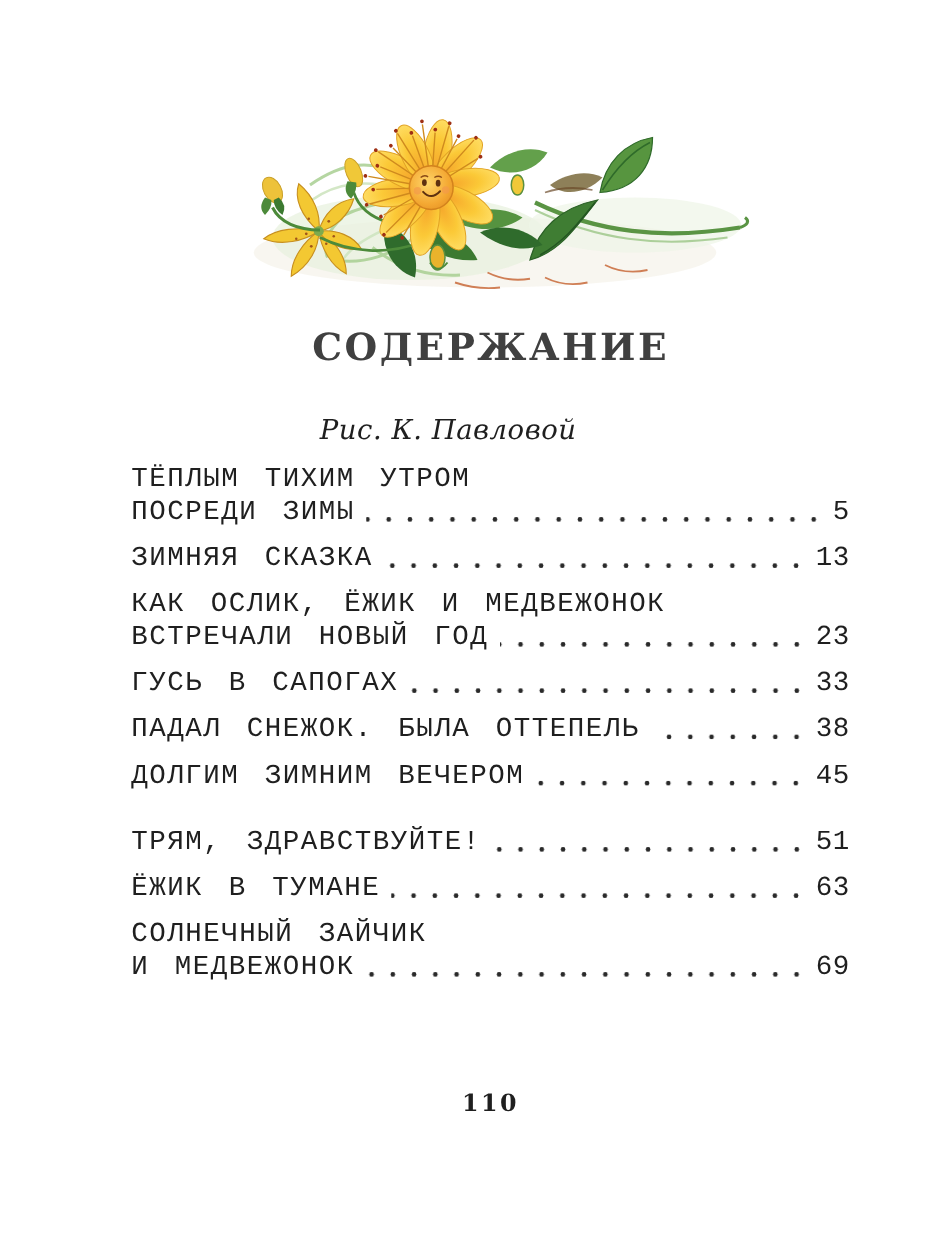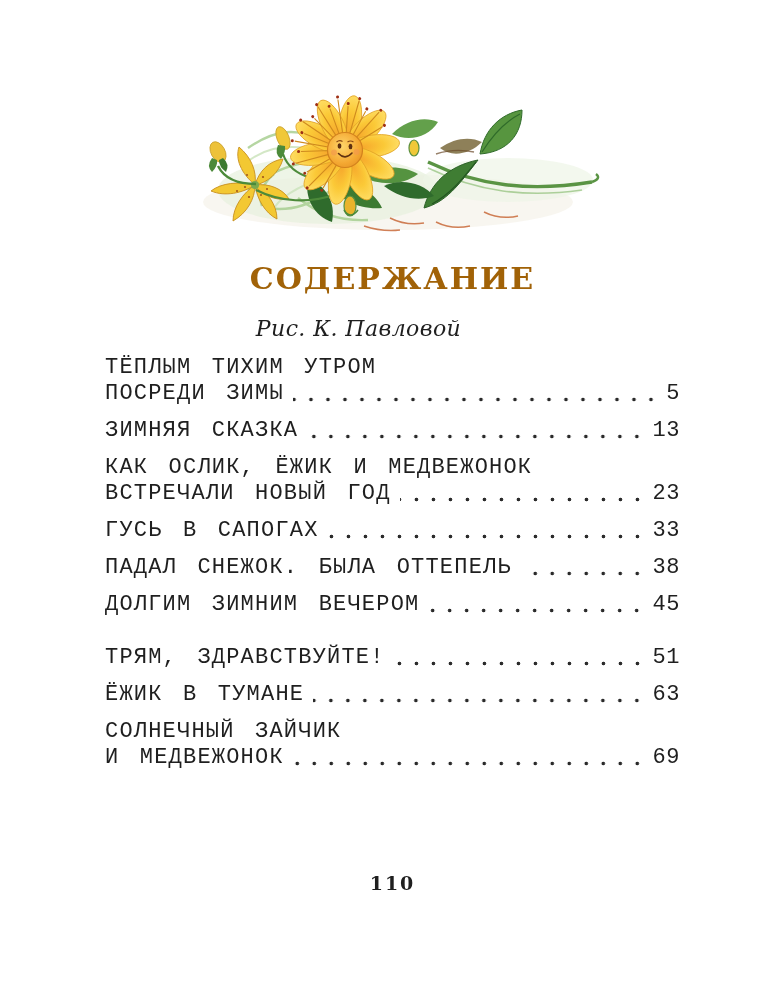--- a/index.html
+++ b/index.html
@@ -6,21 +6,21 @@
   body{
     width:759px;height:1000px;background:#ffffff;position:relative;overflow:hidden;
     font-family:"DejaVu Serif","Liberation Serif",serif;color:#1f1f1f;
   }
   .page{position:absolute;inset:0;}
   .illus{position:absolute;left:178px;top:90px;width:424px;height:150px;}
   .title{
     position:absolute;left:105px;width:575px;top:261px;margin:0;
     text-align:center;font-size:30px;font-weight:bold;letter-spacing:2px;
   }
-  .toc{position:absolute;left:105px;width:575px;top:316px;}
+  .toc{position:absolute;left:105px;width:575px;top:332px;}
   .section + .section{margin-top:27px;}
   .caption{
     font-size:22px;font-style:italic;text-align:center;
     line-height:26px;margin-bottom:13px;padding-right:68px;
     letter-spacing:0.4px;
   }
   .entry{
     font-size:22px;line-height:26px;letter-spacing:1.2px;word-spacing:6px;
     margin-bottom:11px;
     font-family:Liberation Mono, monospace;
@@ -226,21 +226,21 @@
     </g>
 
     <g fill="none" stroke="#c96a3a" stroke-width="1.5" opacity="0.85">
       <path d="M212 128 Q228 136 246 133"></path>
       <path d="M258 132 Q274 140 292 136"></path>
       <path d="M306 122 Q322 130 340 126"></path>
       <path d="M186 136 Q204 142 222 140"></path>
     </g>
   </svg>
 
-  <h1 class="title" style="color: #a16207;">СОДЕРЖАНИЕ</h1>
+  <h1 class="title" style="color: #404040;">СОДЕРЖАНИЕ</h1>
 
   <div class="toc">
       <div class="section">
         <div class="caption">Рис. К. Павловой</div>
         <div class="entry">
           <div class="line">ТЁПЛЫМ ТИХИМ УТРОМ</div>
           <div class="row">
             <span class="t">ПОСРЕДИ ЗИМЫ</span>
             <span class="leader"></span>
             <span class="pg">5</span>

